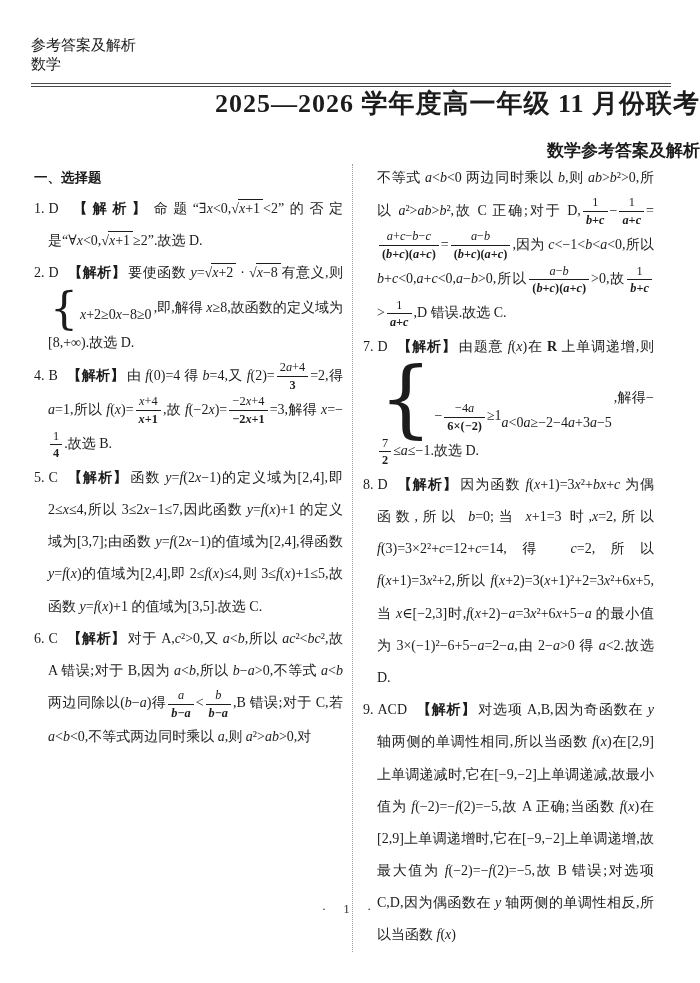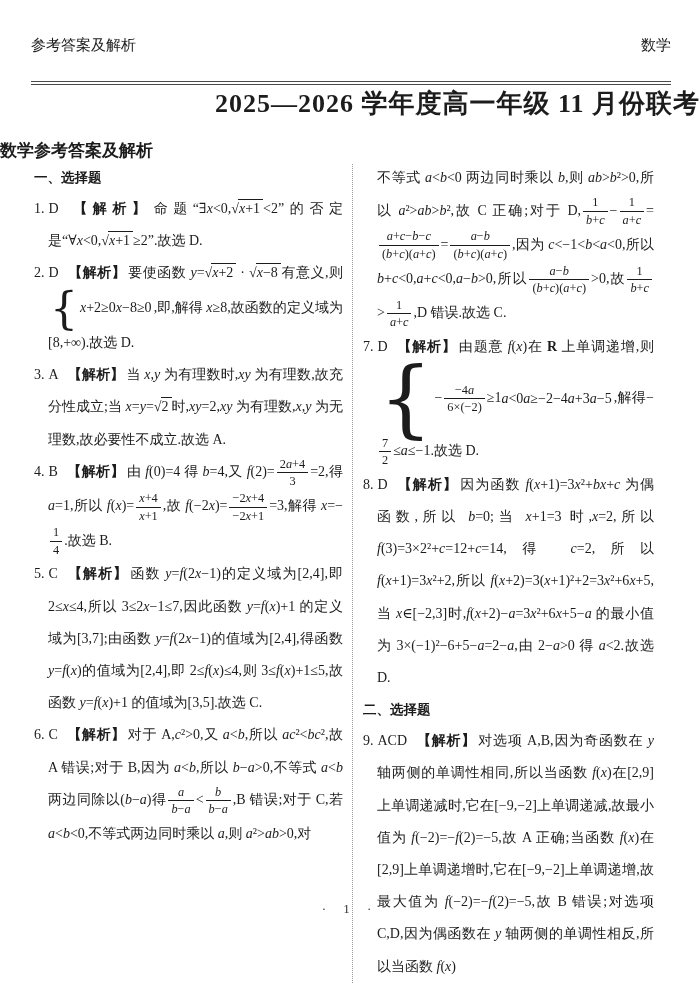--- a/index.html
+++ b/index.html
@@ -1,45 +1,45 @@
 <!DOCTYPE html>
 <html><head>
 <meta charset="utf-8">
 <style>
   html,body{margin:0;padding:0;background:#e9e9e9;}
   .page{position:relative;width:700px;height:983px;background:#ffffff;overflow:hidden;
         font-family:"Liberation Serif","DejaVu Serif",serif;color:#1c1c1c;}
   
   .hd{position:absolute;top:36px;left:31px;right:29px;display:flex;justify-content:space-between;
-      font-size:15px;padding-bottom:26px;border-bottom:4px double #4a4a4a;}
+      font-size:15px;padding-bottom:9px;border-bottom:4px double #4a4a4a;flex-direction:column;}
   
   .title{position:absolute;top:86px;left:0;right:0;text-align:right;font-size:26px;font-weight:700;letter-spacing:1px;}
-  .subtitle{position:absolute;top:139px;left:0;right:0;text-align:left;font-size:17px;font-weight:700;}
+  .subtitle{position:absolute;top:139px;left:0;right:0;text-align:right;font-size:17px;font-weight:700;}
   
   .main{position:absolute;top:162px;left:34px;width:620px;display:flex;align-items:stretch;}
   .col{box-sizing:border-box;}
   .col-l{width:309px;}
   .col-r{flex:1;}
   .divider{border-left:1px dotted #9a9a9a;margin:2px 10px 0 9px;min-height:738px;}
   
   .sec-heading{font-weight:700;font-size:13.5px;line-height:2.3;font-family:"Liberation Sans","DejaVu Sans",sans-serif;}
   .item{font-size:14px;line-height:2.3;text-align:justify;padding-left:14px;text-indent:-14px;}
   .item.cont{text-indent:0;}
   .num{margin-right:4px;}
   .ans{margin-right:9px;}
   b.jx{margin-right:2px;}
   i{font-family:"Liberation Serif","DejaVu Serif",serif;font-style:italic;}
   
   r{border-top:1.2px solid currentColor;padding:1px 3px 0 1px;margin-left:-1px;white-space:nowrap;}
   
   f{display:inline-block;vertical-align:middle;text-align:center;font-size:0.88em;margin:0 2px;text-indent:0;}
   f n{display:block;line-height:1.35;padding:0 3px;border-bottom:1px solid currentColor;white-space:nowrap;}
-  f d{display:block;line-height:1.35;padding:0 3px;white-space:nowrap;}
+  f d{display:block;line-height:1.35;padding:0 3px;white-space:nowrap;font-weight:bold;}
   
-  z{display:inline-flex;align-items:center;vertical-align:middle;text-indent:0;margin:0 2px;}
+  z{display:inline-flex;align-items:flex-end;vertical-align:middle;text-indent:0;margin:0 2px;}
   z::before{content:"{";font-family:"DejaVu Serif",serif;font-weight:200;font-size:44px;line-height:.85;margin-right:2px;}
   z.c3::before{font-size:84px;}
   z k{display:block;line-height:1.75;text-align:left;white-space:nowrap;}
   z.c3 k{line-height:1.6;}
   
   .ft{position:absolute;top:901px;left:0;right:0;text-align:center;font-size:13px;color:#333;letter-spacing:7px;}
 </style>
 </head>
 <body>
 
@@ -54,35 +54,33 @@
   <div class="subtitle">数学参考答案及解析</div>
 
   <div class="main">
     <div class="col col-l" id="col-left">
         <div class="sec-heading">一、选择题</div>
         <div class="item"><span class="num">1.</span><span class="ans">D</span><b class="jx">【解析】</b><span class="sol">命题“∃<i>x</i>&lt;0,√<r><i>x</i>+1</r>&lt;2”的否定是“∀<i>x</i>&lt;0,√<r><i>x</i>+1</r>≥2”.故选 D.</span></div>
         <div class="item"><span class="num">2.</span><span class="ans">D</span><b class="jx">【解析】</b><span class="sol">要使函数 <i>y</i>=√<r><i>x</i>+2</r> · √<r><i>x</i>−8</r>有意义,则<z>
               <k><i>x</i>+2≥0</k>
               <k><i>x</i>−8≥0</k>
             </z>,即,解得 <i>x</i>≥8,故函数的定义域为[8,+∞).故选 D.</span></div>
-        <div class="item"><span class="num">3.</span><span class="ans">A</span><b class="jx">【解析】</b><span class="sol">当 <i>x</i>,<i>y</i> 为有理数时,<i>xy</i> 为有理数,故充分性成立;当 <i>x</i>=<i>y</i>=√<r>2</r>时,<i>xy</i>=2,<i>xy</i> 为有理数,<i>x</i>,<i>y</i> 为无理数,故必要性不成立.故选 A.</span></div>
         <div class="item"><span class="num">4.</span><span class="ans">B</span><b class="jx">【解析】</b><span class="sol">由 <i>f</i>(0)=4 得 <i>b</i>=4,又 <i>f</i>(2)=<f><n>2<i>a</i>+4</n><d>3</d></f>=2,得 <i>a</i>=1,所以 <i>f</i>(<i>x</i>)=<f><n><i>x</i>+4</n><d><i>x</i>+1</d></f>,故 <i>f</i>(−2<i>x</i>)=<f><n>−2<i>x</i>+4</n><d>−2<i>x</i>+1</d></f>=3,解得 <i>x</i>=−<f><n>1</n><d>4</d></f>.故选 B.</span></div>
         <div class="item"><span class="num">5.</span><span class="ans">C</span><b class="jx">【解析】</b><span class="sol">函数 <i>y</i>=<i>f</i>(2<i>x</i>−1)的定义域为[2,4],即 2≤<i>x</i>≤4,所以 3≤2<i>x</i>−1≤7,因此函数 <i>y</i>=<i>f</i>(<i>x</i>)+1 的定义域为[3,7];由函数 <i>y</i>=<i>f</i>(2<i>x</i>−1)的值域为[2,4],得函数 <i>y</i>=<i>f</i>(<i>x</i>)的值域为[2,4],即 2≤<i>f</i>(<i>x</i>)≤4,则 3≤<i>f</i>(<i>x</i>)+1≤5,故函数 <i>y</i>=<i>f</i>(<i>x</i>)+1 的值域为[3,5].故选 C.</span></div>
         <div class="item"><span class="num">6.</span><span class="ans">C</span><b class="jx">【解析】</b><span class="sol">对于 A,<i>c</i>²&gt;0,又 <i>a</i>&lt;<i>b</i>,所以 <i>ac</i>²&lt;<i>bc</i>²,故 A 错误;对于 B,因为 <i>a</i>&lt;<i>b</i>,所以 <i>b</i>−<i>a</i>&gt;0,不等式 <i>a</i>&lt;<i>b</i> 两边同除以(<i>b</i>−<i>a</i>)得<f><n><i>a</i></n><d><i>b</i>−<i>a</i></d></f>&lt;<f><n><i>b</i></n><d><i>b</i>−<i>a</i></d></f>,B 错误;对于 C,若 <i>a</i>&lt;<i>b</i>&lt;0,不等式两边同时乘以 <i>a</i>,则 <i>a</i>²&gt;<i>ab</i>&gt;0,对</span></div>
       </div>
     <div class="divider"></div>
     <div class="col col-r" id="col-right">
         <div class="item cont"><span class="sol">不等式 <i>a</i>&lt;<i>b</i>&lt;0 两边同时乘以 <i>b</i>,则 <i>ab</i>&gt;<i>b</i>²&gt;0,所以 <i>a</i>²&gt;<i>ab</i>&gt;<i>b</i>²,故 C 正确;对于 D,<f><n>1</n><d><i>b</i>+<i>c</i></d></f>−<f><n>1</n><d><i>a</i>+<i>c</i></d></f>=<f><n><i>a</i>+<i>c</i>−<i>b</i>−<i>c</i></n><d>(<i>b</i>+<i>c</i>)(<i>a</i>+<i>c</i>)</d></f>=<f><n><i>a</i>−<i>b</i></n><d>(<i>b</i>+<i>c</i>)(<i>a</i>+<i>c</i>)</d></f>,因为 <i>c</i>&lt;−1&lt;<i>b</i>&lt;<i>a</i>&lt;0,所以 <i>b</i>+<i>c</i>&lt;0,<i>a</i>+<i>c</i>&lt;0,<i>a</i>−<i>b</i>&gt;0,所以<f><n><i>a</i>−<i>b</i></n><d>(<i>b</i>+<i>c</i>)(<i>a</i>+<i>c</i>)</d></f>&gt;0,故<f><n>1</n><d><i>b</i>+<i>c</i></d></f>&gt;<f><n>1</n><d><i>a</i>+<i>c</i></d></f>,D 错误.故选 C.</span></div>
         <div class="item"><span class="num">7.</span><span class="ans">D</span><b class="jx">【解析】</b><span class="sol">由题意 <i>f</i>(<i>x</i>)在 <b>R</b> 上单调递增,则<z class="c3">
               <k>−<f><n>−4<i>a</i></n><d>6×(−2)</d></f>≥1</k>
               <k><i>a</i>&lt;0</k>
               <k><i>a</i>≥−2−4<i>a</i>+3<i>a</i>−5</k>
             </z>,解得−<f><n>7</n><d>2</d></f>≤<i>a</i>≤−1.故选 D.</span></div>
         <div class="item"><span class="num">8.</span><span class="ans">D</span><b class="jx">【解析】</b><span class="sol">因为函数 <i>f</i>(<i>x</i>+1)=3<i>x</i>²+<i>bx</i>+<i>c</i> 为偶函数,所以 <i>b</i>=0;当 <i>x</i>+1=3 时,<i>x</i>=2,所以 <i>f</i>(3)=3×2²+<i>c</i>=12+<i>c</i>=14,得 <i>c</i>=2,所以 <i>f</i>(<i>x</i>+1)=3<i>x</i>²+2,所以 <i>f</i>(<i>x</i>+2)=3(<i>x</i>+1)²+2=3<i>x</i>²+6<i>x</i>+5,当 <i>x</i>∈[−2,3]时,<i>f</i>(<i>x</i>+2)−<i>a</i>=3<i>x</i>²+6<i>x</i>+5−<i>a</i> 的最小值为 3×(−1)²−6+5−<i>a</i>=2−<i>a</i>,由 2−<i>a</i>&gt;0 得 <i>a</i>&lt;2.故选 D.</span></div>
-        <div class="sec-heading">二、选择题</div>
         <div class="item"><span class="num">9.</span><span class="ans">ACD</span><b class="jx">【解析】</b><span class="sol">对选项 A,B,因为奇函数在 <i>y</i> 轴两侧的单调性相同,所以当函数 <i>f</i>(<i>x</i>)在[2,9]上单调递减时,它在[−9,−2]上单调递减,故最小值为 <i>f</i>(−2)=−<i>f</i>(2)=−5,故 A 正确;当函数 <i>f</i>(<i>x</i>)在[2,9]上单调递增时,它在[−9,−2]上单调递增,故最大值为 <i>f</i>(−2)=−<i>f</i>(2)=−5,故 B 错误;对选项 C,D,因为偶函数在 <i>y</i> 轴两侧的单调性相反,所以当函数 <i>f</i>(<i>x</i>)</span></div>
       </div>
   </div>
 
   <div class="ft">
     <span>· 1 ·</span>
   </div>
 
 </div>
 

